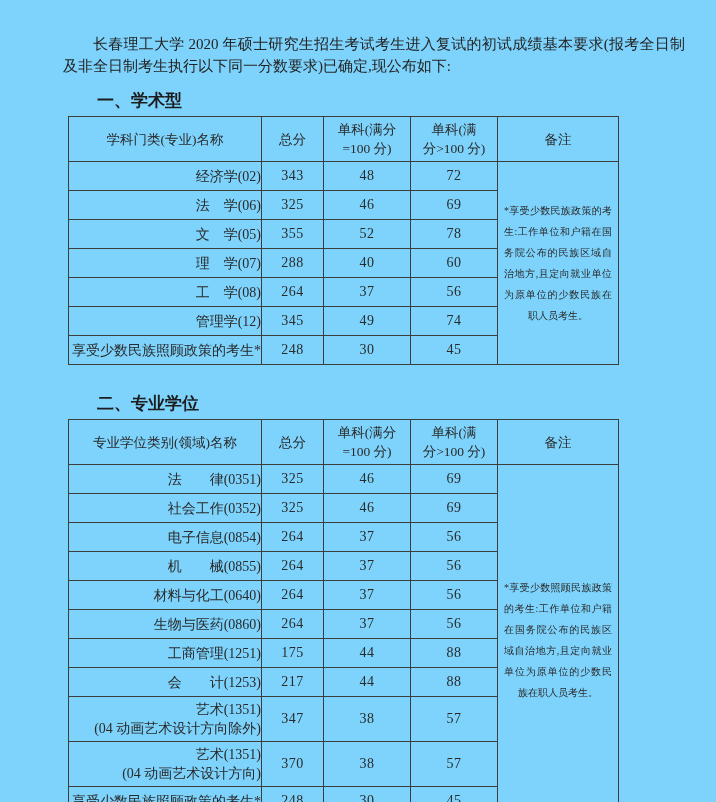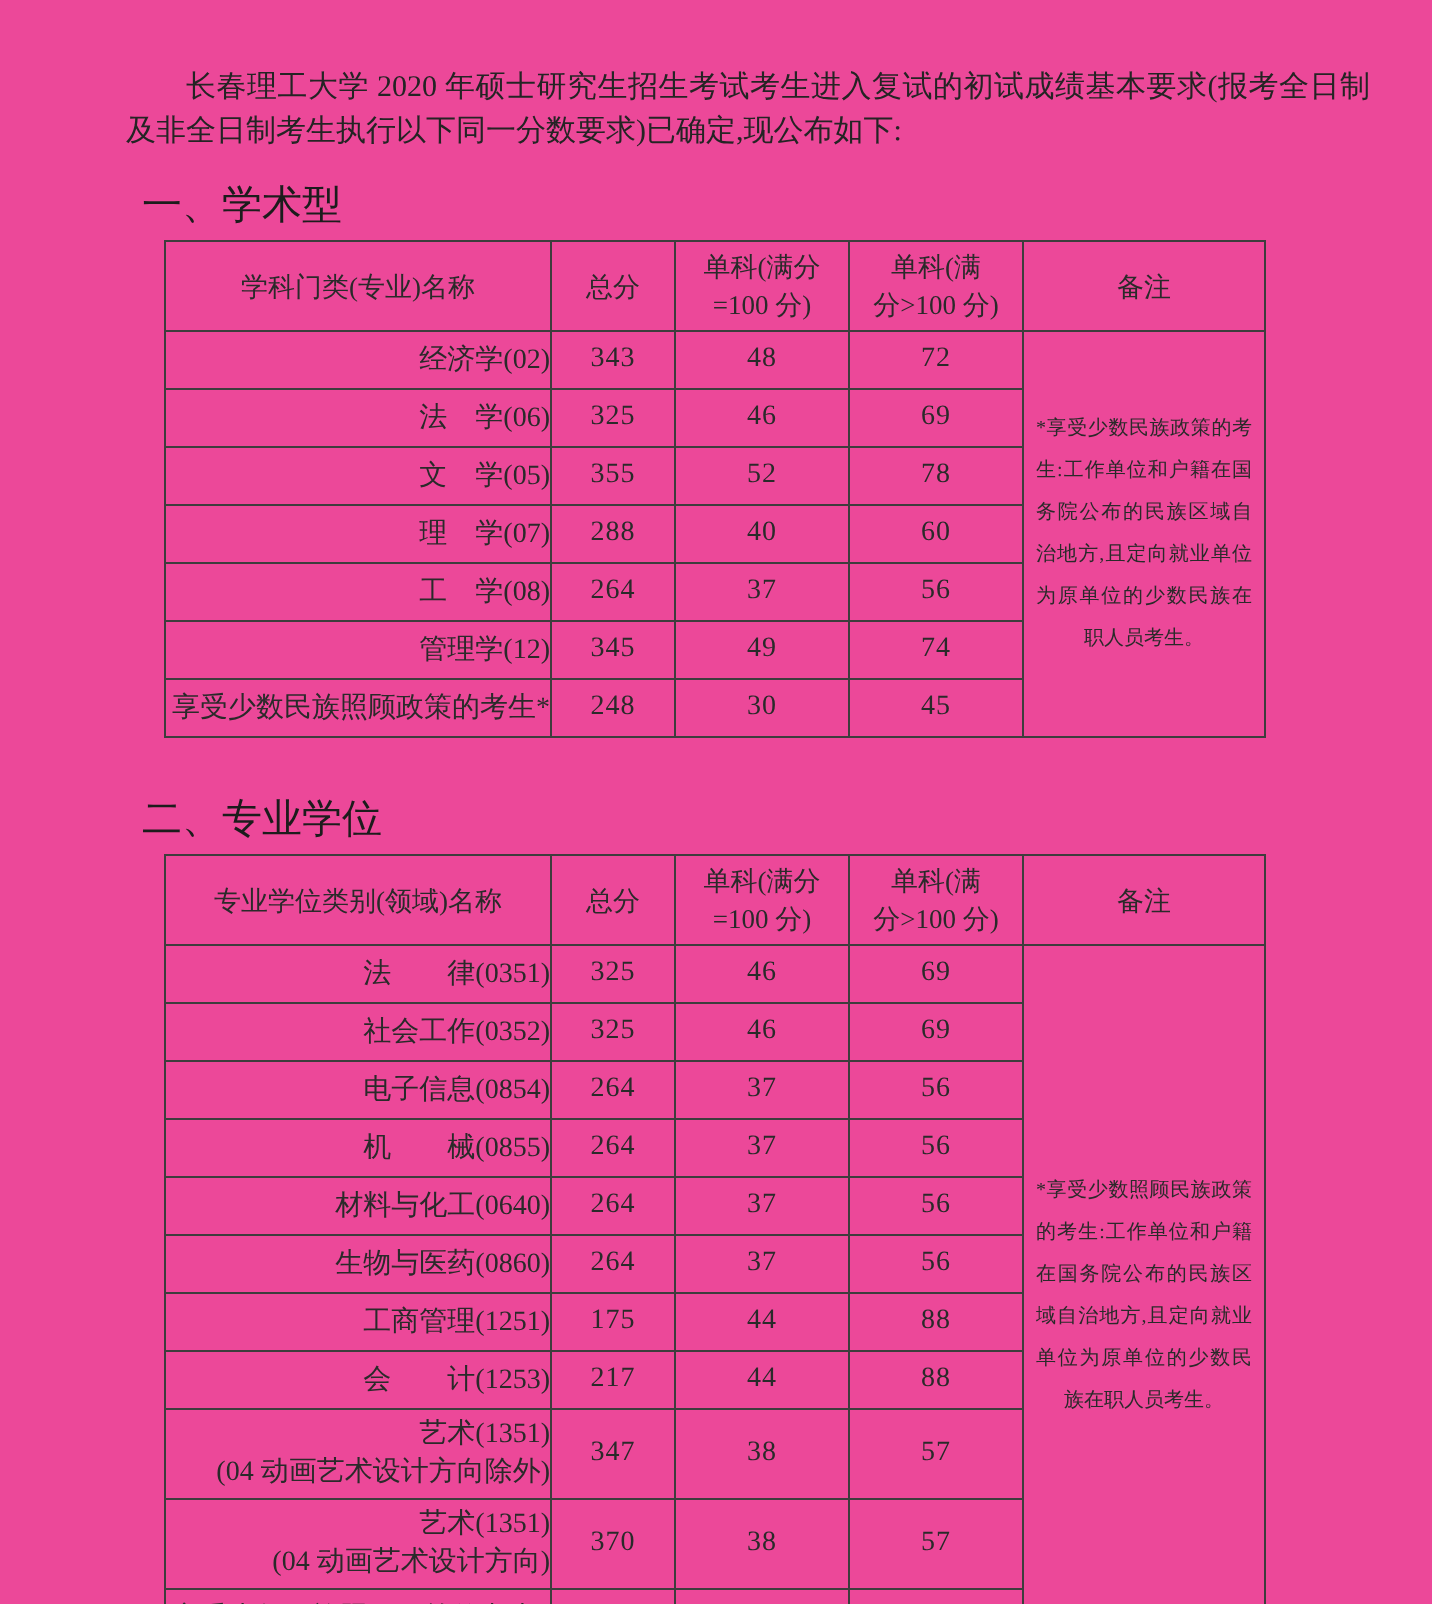--- a/index.html
+++ b/index.html
@@ -1,47 +1,47 @@
 <!DOCTYPE html>
 <html><head>
 <meta charset="utf-8">
 <style>
   html, body { margin: 0; padding: 0; background: #ffffff; }
   .page {
     position: relative;
     width: 716px;
     height: 802px;
-    background: #ec4899;
+    background: #7dd3fc;
     font-family: "Liberation Serif", "DejaVu Serif", serif;
     color: #222222;
     overflow: hidden;
     box-sizing: border-box;
     padding: 33px 30px 0 63px;
   }
   .intro {
     margin: 0 0 12px 0;
     width: 622px;
     font-size: 15px;
     line-height: 22px;
     text-indent: 2em;
     text-align: justify;
     color: #242424;
   }
   .sec-heading {
-    font-size: 20px;
-    font-weight: normal;
+    font-size: 17px;
+    font-weight: bold;
     color: #1c1c1c;
-    margin: 0 0 4px 8px;
+    margin: 0 0 4px 34px;
   }
   .sec-heading.second { margin-top: 27px; }
   table.score-table {
     border-collapse: collapse;
     table-layout: fixed;
     width: 550px;
-    margin-left: 19px;
+    margin-left: 5px;
     border-radius: 32px;
   }
   .score-table col.c1 { width: 193px; }
   .score-table col.c2 { width: 62px; }
   .score-table col.c3 { width: 87px; }
   .score-table col.c4 { width: 87px; }
   .score-table col.c5 { width: 121px; }
   .score-table th, .score-table td {
     border: 1px solid #3d3d3d;
     text-align: center;

